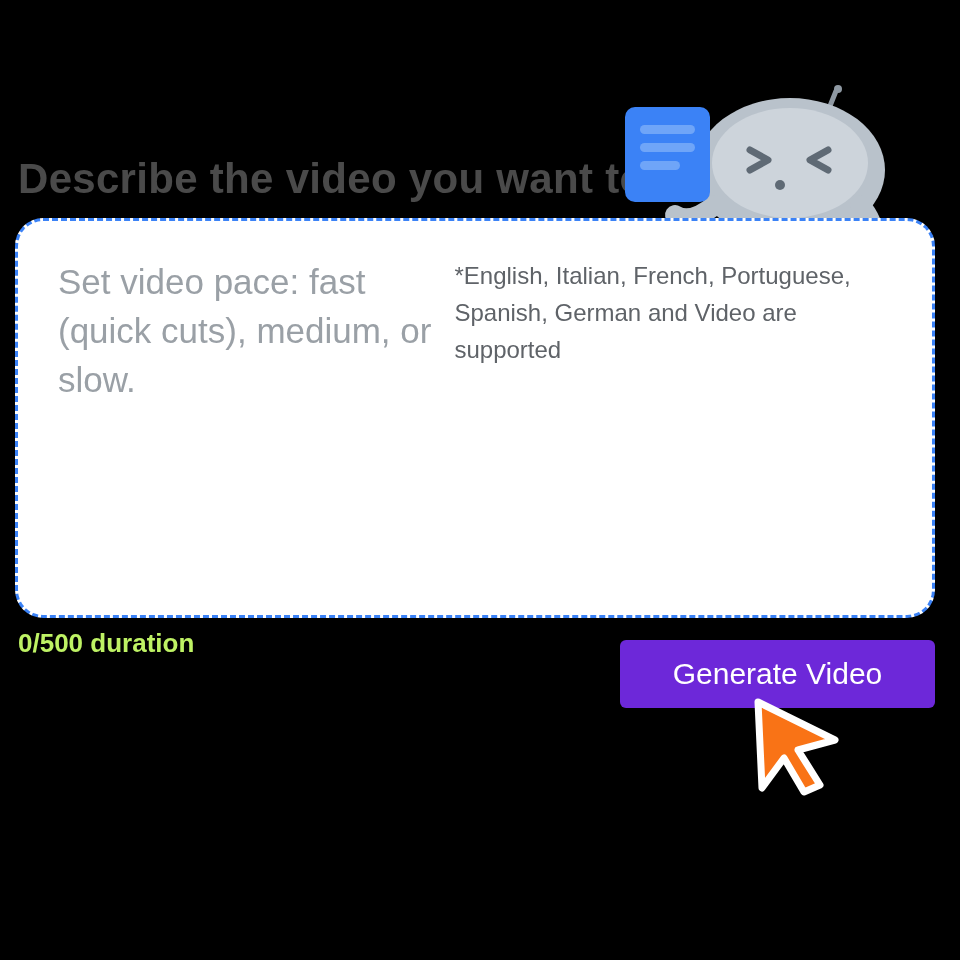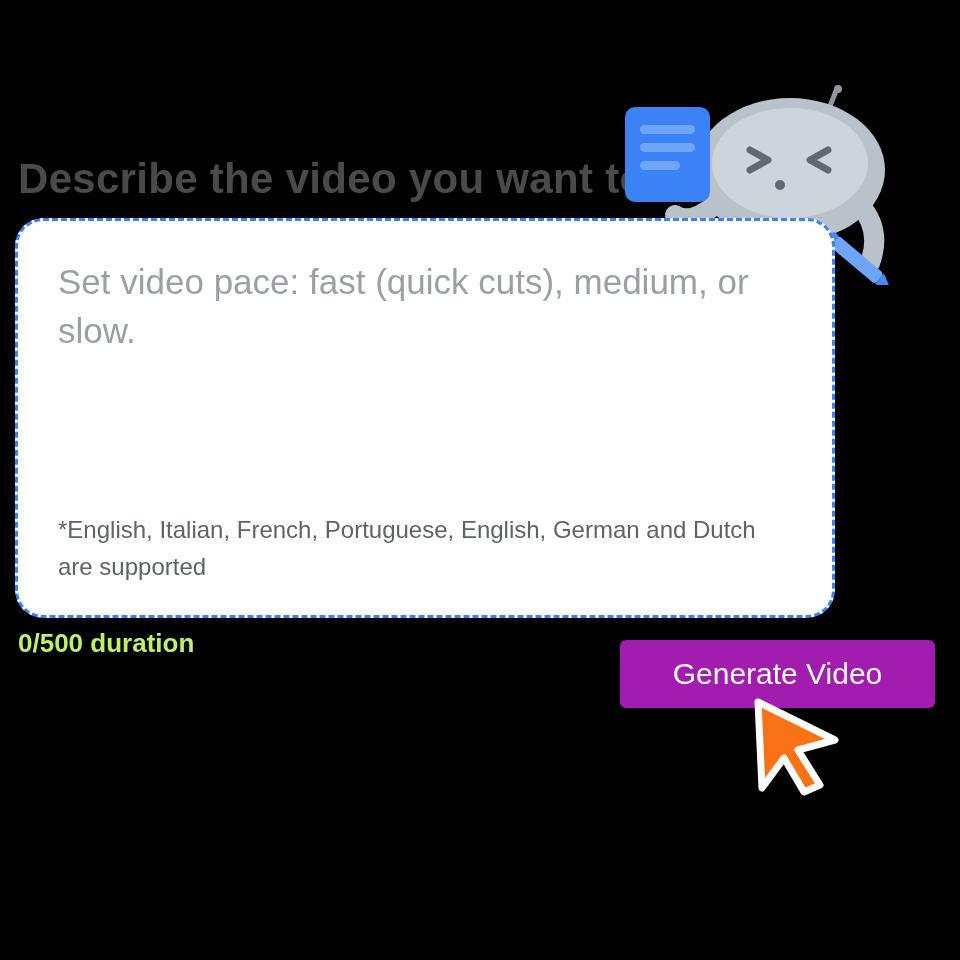--- a/index.html
+++ b/index.html
@@ -29,29 +29,28 @@
     position: absolute;
     top: 85px;
     left: 620px;
     width: 300px;
     height: 200px;
   }
   .input-box {
     position: absolute;
     top: 218px;
     left: 15px;
-    width: 820px;
+    width: 920px;
     height: 400px;
     background: #fff;
     border: 3px dashed #3b82f6;
     border-radius: 28px;
     box-sizing: border-box;
     padding: 36px 40px 24px 40px;
     display: flex;
-    flex-direction: column;
     justify-content: space-between;
   }
   .placeholder {
     font-size: 35px;
     color: #9aa0a6;
     line-height: 1.4;
   }
   .support-note {
     font-size: 24px;
     color: #5f6368;
@@ -65,21 +64,21 @@
     font-size: 26px;
     font-weight: 600;
     color: #bef264;
   }
   .generate-btn {
     position: absolute;
     top: 640px;
     left: 620px;
     width: 315px;
     height: 68px;
-    background: #a21caf;
+    background: #6d28d9;
     color: #fff;
     font-size: 30px;
     font-weight: 400;
     border: none;
     border-radius: 6px;
     display: flex;
     align-items: center;
     justify-content: center;
     cursor: pointer;
   }
@@ -127,21 +126,21 @@
       <g transform="translate(218,150) rotate(40)">
         <rect x="0" y="0" width="60" height="14" rx="4" fill="#6fa5f8"></rect>
         <polygon points="60,0 74,7 60,14" fill="#4a8af4"></polygon>
         <rect x="-6" y="0" width="8" height="14" rx="3" fill="#4a8af4"></rect>
       </g>
     </svg>
   </div>
 
   <div class="input-box">
     <div class="placeholder">Set video pace: fast (quick cuts), medium, or slow.</div>
-    <div class="support-note">*English, Italian, French, Portuguese, English, German and Dutch are supported</div>
+    <div class="support-note">*English, Italian, French, Portuguese, Spanish, German and Video are supported</div>
   </div>
 
   <div class="footer-info">0/500 duration</div>
 
   <button class="generate-btn">
     <span>Generate Video</span>
   </button>
 
   <div class="cursor">
     <svg viewBox="0 0 110 110" width="110" height="110">

